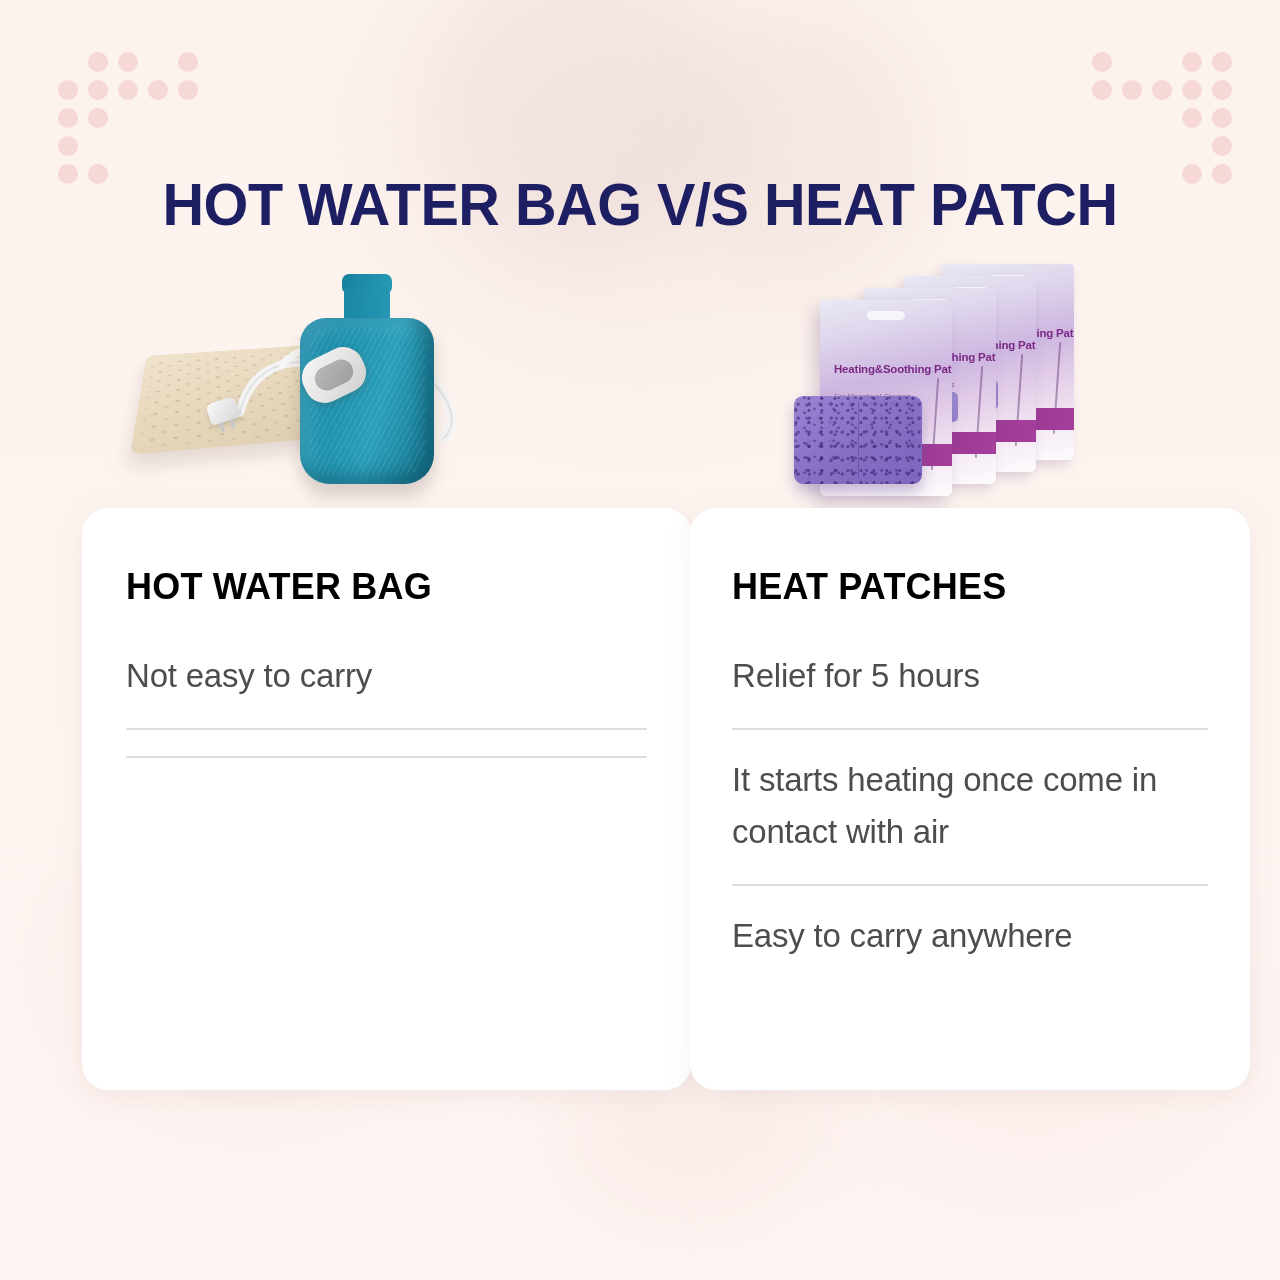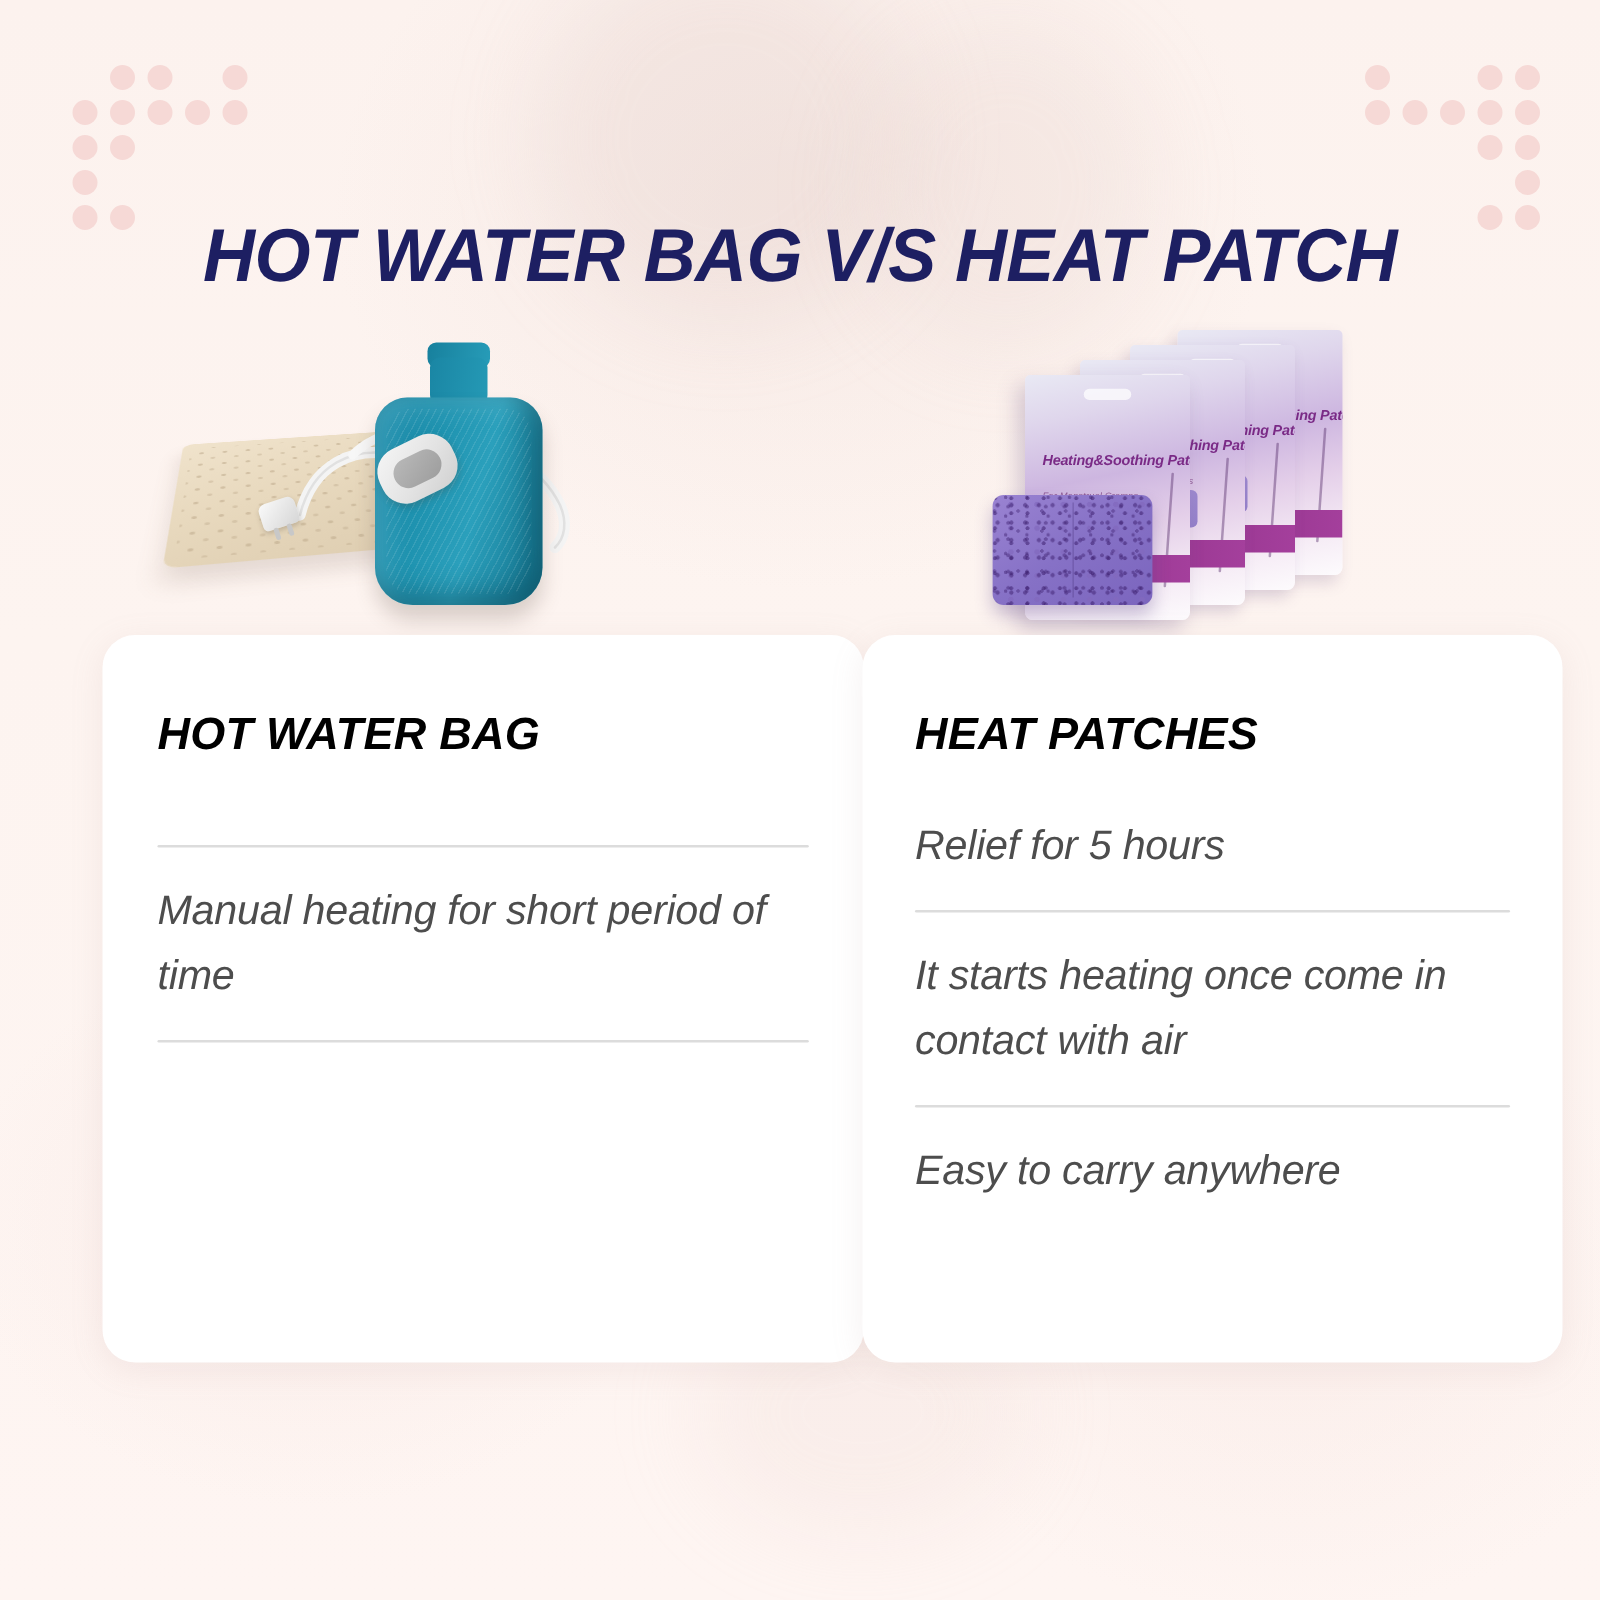--- a/index.html
+++ b/index.html
@@ -17,21 +17,20 @@
   .canvas {
     position: relative;
     width: 1280px;
     height: 1280px;
     background:
       radial-gradient(ellipse 520px 420px at 640px 170px, rgba(233,212,206,0.30) 0%, rgba(233,212,206,0) 72%),
       radial-gradient(ellipse 380px 300px at 250px 980px, rgba(246,228,224,0.45) 0%, rgba(246,228,224,0) 75%),
       radial-gradient(ellipse 420px 340px at 1030px 1040px, rgba(246,228,224,0.40) 0%, rgba(246,228,224,0) 75%),
       linear-gradient(180deg, #fcf2ee 0%, #fdf4f0 40%, #fef5f2 100%);
     overflow: hidden;
-    font-style: italic;
   }
 
   
   .bg-blob {
     position: absolute;
     border-radius: 50%;
     filter: blur(34px);
     pointer-events: none;
   }
   .bg-blob.b1 { left: 430px; top: -40px; width: 300px; height: 300px; background: rgba(224,201,196,0.22); }
@@ -505,22 +504,22 @@
           <span class="footer-badge"></span>
           <span class="ftxt">8 patch</span>
         </div>
     </div>
     <div class="patch-front"></div>
   </div>
 
   <div class="card left">
     <div class="card-heading">HOT WATER BAG</div>
     <div class="items">
+      <div class="item">Not easy to carry</div>
       <div class="divider"></div>
-      <div class="item">Manual heating for short period of time</div>
       <div class="divider"></div>
     </div>
   </div>
 
   <div class="card right">
     <div class="card-heading">HEAT PATCHES</div>
     <div class="items">
       <div class="item">Relief for 5 hours</div>
       <div class="divider"></div>
       <div class="item">It starts heating once come in contact with air</div>

